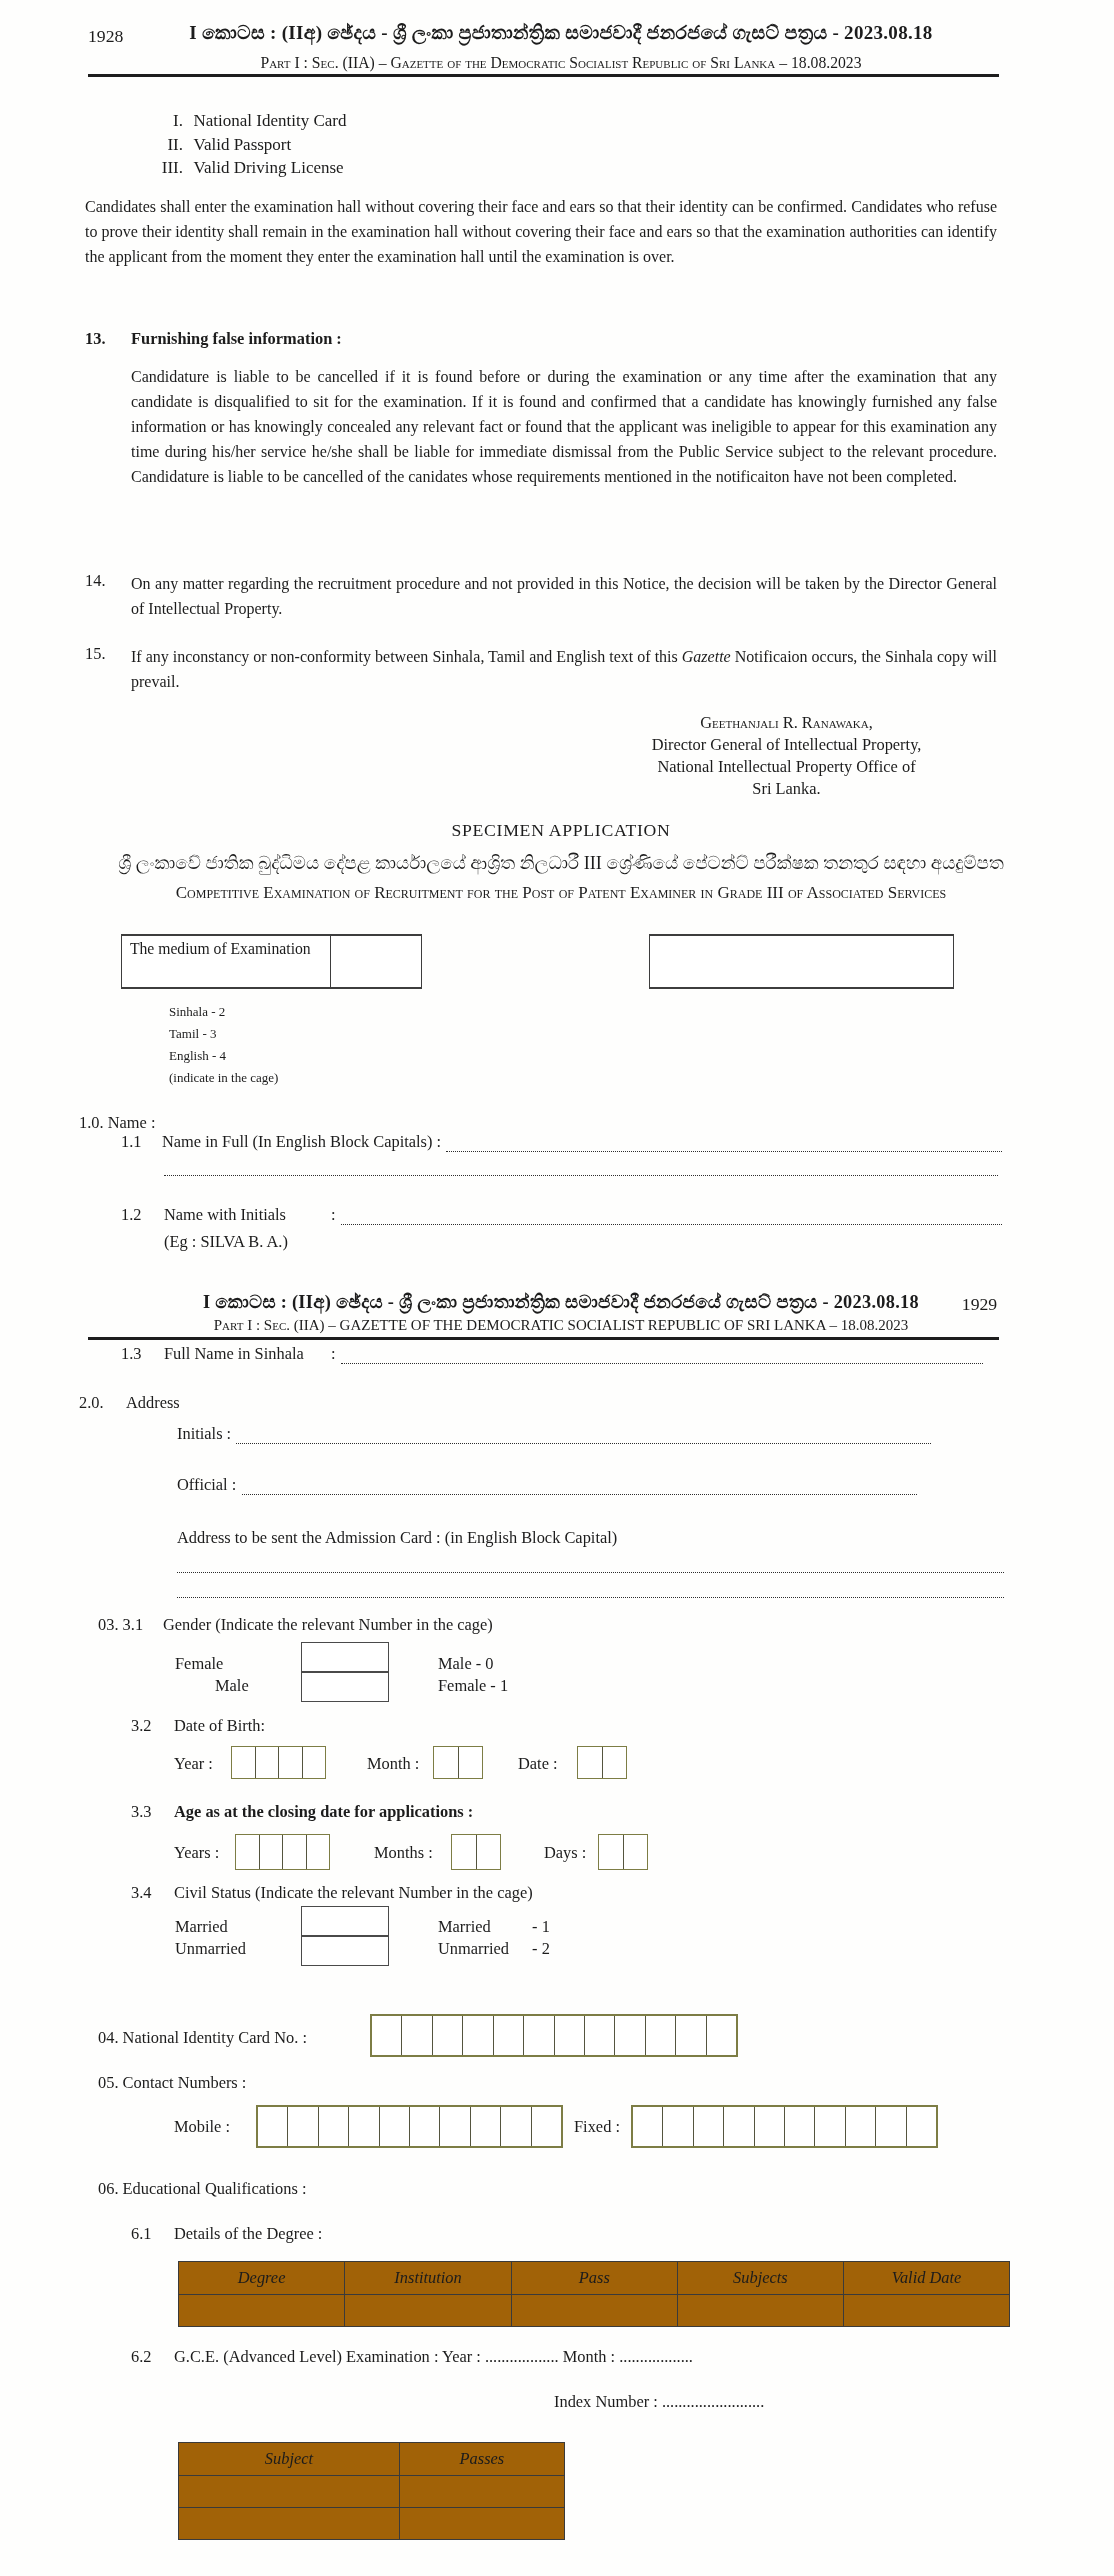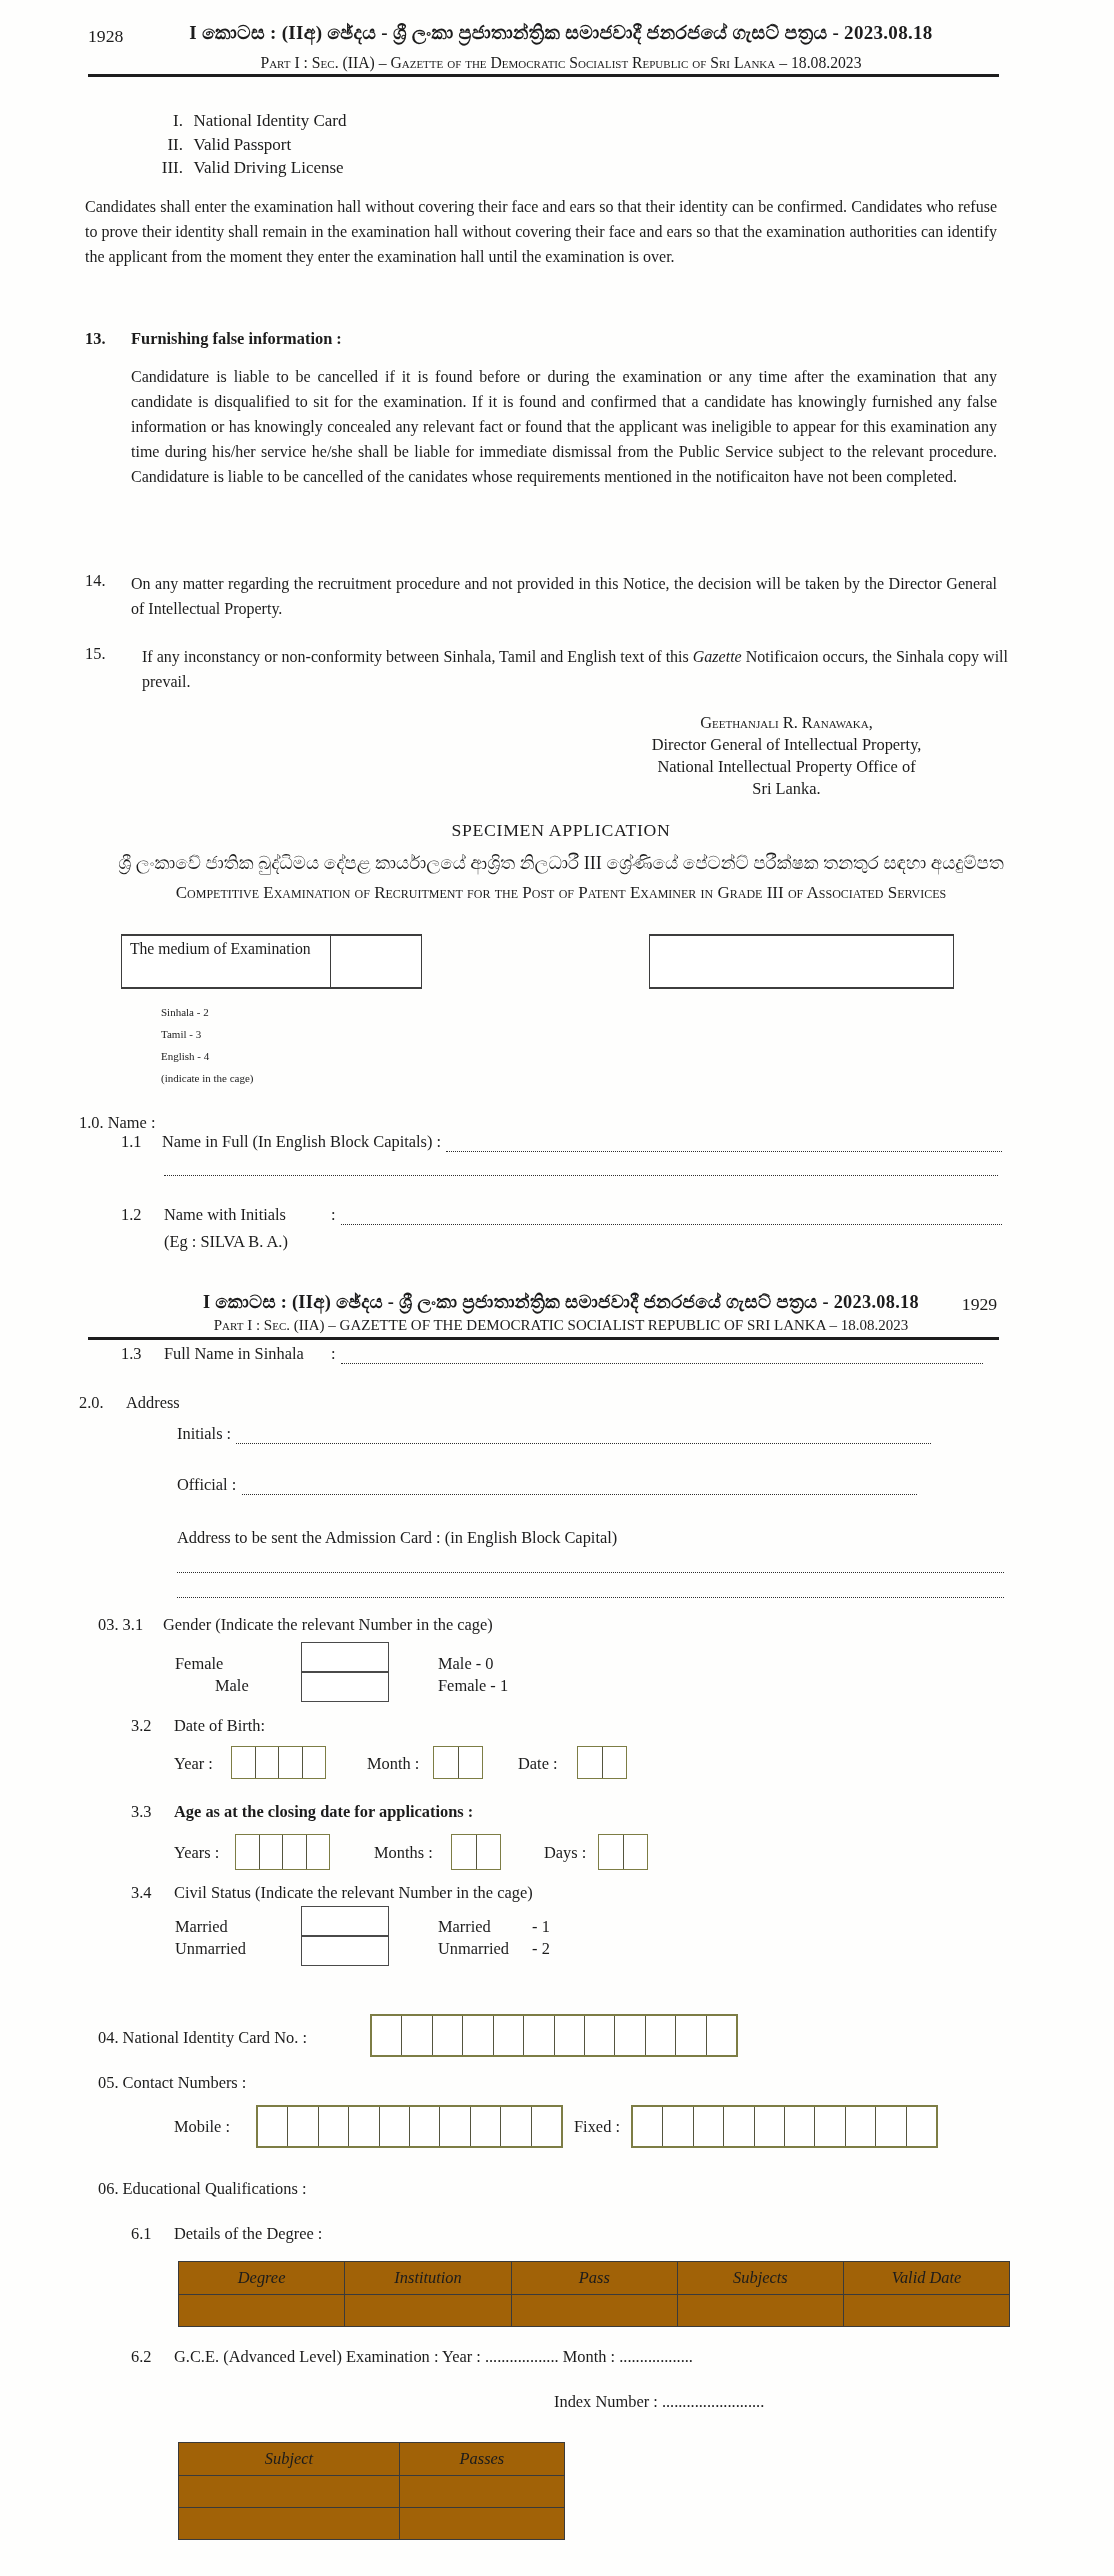--- a/index.html
+++ b/index.html
@@ -38,21 +38,21 @@
   .cage .cell + .cell{border-left:1.3px solid #55553f;}
   .cage.small{border-width:1.3px;}
   
   table{border-collapse:collapse;background:#a16207;}
   .dtable th,.dtable td{border:1.3px solid #3a3a3a;}
   .dtable th{font-weight:normal;font-style:italic;font-size:16.4px;height:30px;text-align:center;}
   .dtable td{height:29px;}
   .sig-line{line-height:22px;font-size:16.4px;}
   .hdr-sin{font-size:19px;font-weight:bold;letter-spacing:0.3px;}
   .hdr-eng{font-size:15.7px;}
-  .opt-line{font-size:11px;line-height:22px;}
+  .opt-line{font-size:13px;line-height:22px;margin-left:8px;}
 </style>
 </head>
 <body>
 
 <div class="page">
 
   <div class="a fs27" style="left:88px;top:26px;">1928</div>
   <div class="a ctr hdr-sin" style="top:22px;">I කොටස : (IIඅ) ඡේදය - ශ්‍රී ලංකා ප්‍රජාතාන්ත්‍රික සමාජවාදී ජනරජයේ ගැසට් පත්‍රය - 2023.08.18</div>
   <div class="a ctr hdr-eng sc" style="top:54px;">Part I : Sec.  (IIA) – Gazette of the Democratic Socialist Republic of Sri Lanka – 18.08.2023</div>
   <div class="a rule" style="left:88px;top:74px;width:911px;"></div>
@@ -75,21 +75,21 @@
   <div class="a just body-text" style="left:85px;top:194px;width:912px;">Candidates shall enter the examination hall without covering their face and ears so that their identity can be confirmed. Candidates who refuse to prove their identity shall remain in the examination hall without covering their face and ears so that the examination authorities can identify the applicant from the moment they enter the examination hall until the examination is over.</div>
 
   <div class="a b fs25" style="left:85px;top:329px;">13.</div>
   <div class="a b fs25" style="left:131px;top:329px;">Furnishing false information :</div>
   <div class="a just body-text" style="left:131px;top:364px;width:866px;">Candidature is liable to be cancelled if it is found before or during the examination or any time after the examination that any candidate is disqualified to sit for the examination. If it is found and confirmed that a candidate has knowingly furnished any false information or has knowingly concealed any relevant fact or found that the applicant was ineligible to appear for this examination any time during his/her service he/she shall be liable for immediate dismissal from the Public Service subject to the relevant procedure. Candidature is liable to be cancelled of the canidates whose requirements mentioned in the notificaiton have not been completed.</div>
 
   <div class="a fs25" style="left:85px;top:571px;">14.</div>
   <div class="a just body-text" style="left:131px;top:571px;width:866px;">On any matter regarding the recruitment procedure and not provided in this Notice, the decision will be taken by the Director General of Intellectual Property.</div>
 
   <div class="a fs25" style="left:85px;top:644px;">15.</div>
-  <div class="a just body-text" style="left:131px;top:644px;width:866px;margin-left:11px;"><span>If any inconstancy or non-conformity between Sinhala, Tamil and English text of this </span><span class="i">Gazette</span><span> Notificaion occurs, the Sinhala copy will prevail.</span></div>
+  <div class="a just body-text" style="left:131px;top:644px;width:866px;"><span>If any inconstancy or non-conformity between Sinhala, Tamil and English text of this </span><span class="i">Gazette</span><span> Notificaion occurs, the Sinhala copy will prevail.</span></div>
 
   <div class="a" style="left:577px;top:712px;width:419px;text-align:center;">
     <div class="sig-line sc">Geethanjali R. Ranawaka,</div>
     <div class="sig-line">Director General of Intellectual Property,</div>
     <div class="sig-line">National Intellectual Property Office of</div>
     <div class="sig-line">Sri Lanka.</div>
   </div>
 
   <div class="a ctr fs28" style="top:853px;">ශ්‍රී ලංකාවේ ජාතික බුද්ධිමය දේපළ කාර්යාලයේ ආශ්‍රිත නිලධාරී III ශ්‍රේණියේ පේටන්ට් පරීක්ෂක තනතුර සඳහා අයදුම්පත</div>
   <div class="a ctr fs27" style="top:820px;letter-spacing:0.7px;">SPECIMEN APPLICATION</div>

